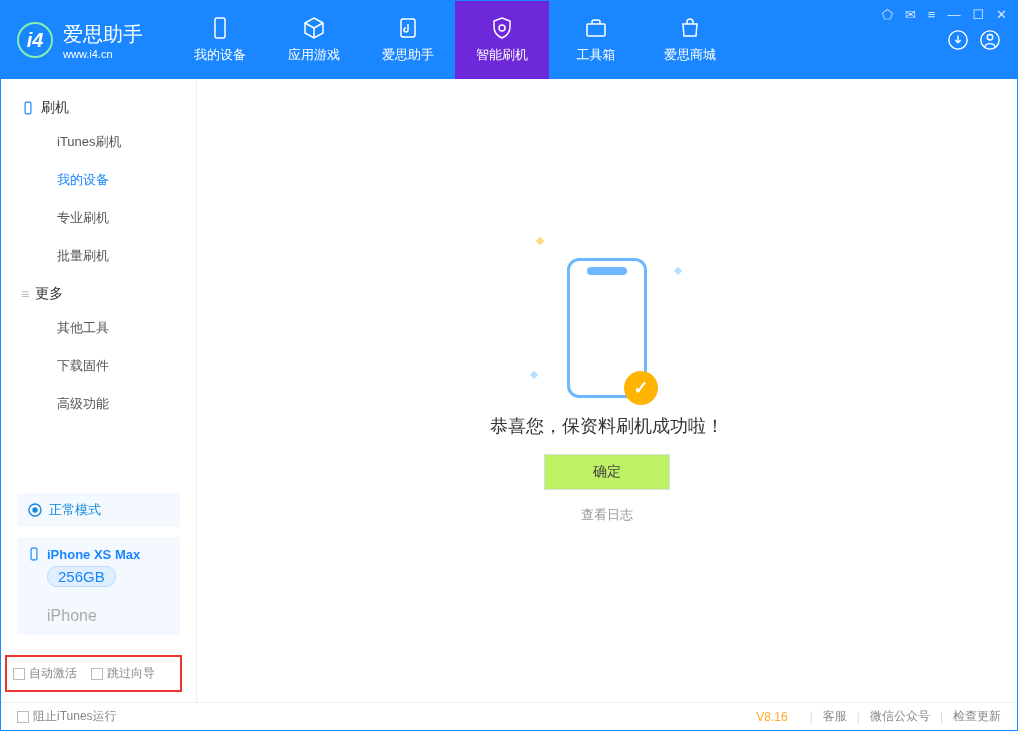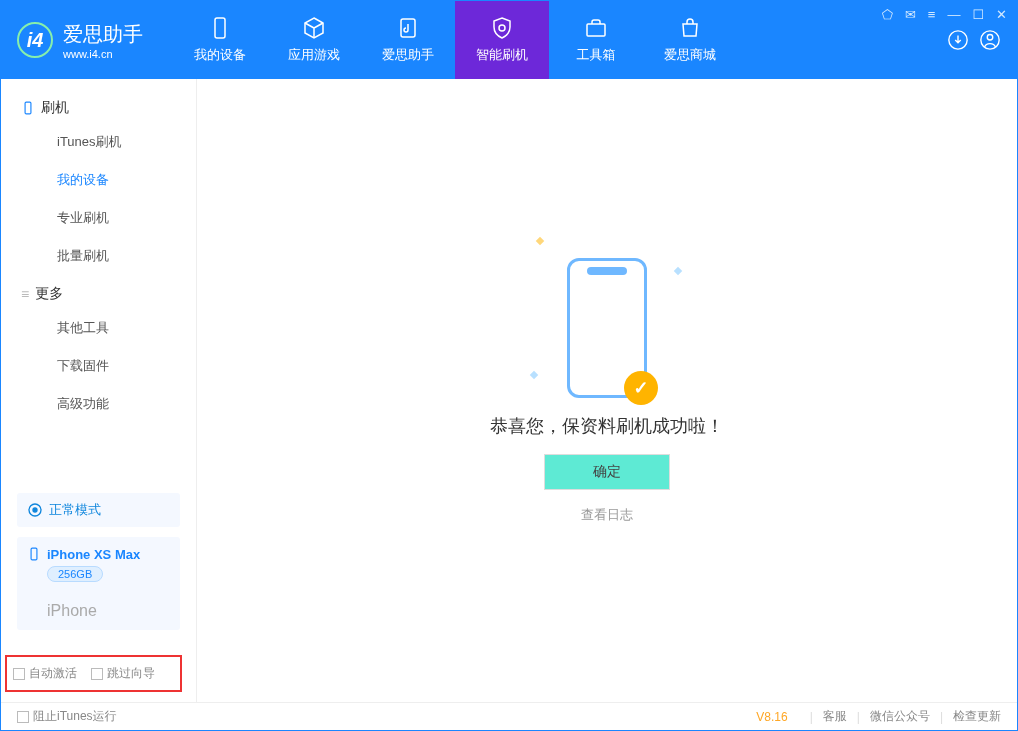--- a/index.html
+++ b/index.html
@@ -24,33 +24,33 @@
 
 .body-area { display: flex; height: calc(100% - 78px - 28px); }
 .sidebar { width: 196px; border-right: 1px solid #eee; padding-top: 10px; position: relative; }
 .side-group { padding: 10px 20px 6px; color: #333; font-size: 14px; display: flex; align-items: center; gap: 6px; }
 .side-item { padding: 10px 20px 10px 56px; color: #555; font-size: 13px; cursor: pointer; }
 .side-item.active { color: #1a86ff; }
 
 .mode-box { margin: 10px 16px; background: #f4f8ff; padding: 8px 10px; border-radius: 3px; color: #0f86dd; font-size: 13px; display: flex; align-items: center; gap: 6px; }
 .device-box { margin: 6px 16px; background: #f4f8ff; padding: 10px; border-radius: 3px; }
 .device-box .name { color: #1a86ff; font-weight: bold; font-size: 13px; display: flex; align-items: flex-start; gap: 6px; }
-.device-box .storage { display: inline-block; background: #dfefff; border: 1px solid #b8dbff; color: #1a86ff; border-radius: 10px; padding: 1px 10px; font-size: 11px; margin-top: 4px; margin-left: 20px; }
+.device-box .storage { display: inline-block; background: #dfefff; border: 1px solid #b8dbff; color: #1a86ff; border-radius: 10px; padding: 1px 10px; font-size: 15px; margin-top: 4px; margin-left: 20px; }
 .device-box .type { color: #aaa; font-size: 16px; margin-left: 20px; margin-top: 20px; }
 
 .bottom-opts { position: absolute; bottom: 10px; left: 4px; right: 14px; border: 2px solid #e33; padding: 8px 6px; display: flex; gap: 14px; color: #888; font-size: 12px; align-items: center; }
 .checkbox { width: 12px; height: 12px; border: 1px solid #bbb; display: inline-block; margin-right: 4px; vertical-align: middle; }
 
 .main { flex: 1; display: flex; flex-direction: column; align-items: center; justify-content: center; gap: 16px; }
 .phone-illust { width: 80px; height: 140px; border: 3px solid #6fb8ff; border-radius: 12px; position: relative; }
 .phone-illust::before { content: ""; position: absolute; top: 6px; left: 50%; transform: translateX(-50%); width: 40px; height: 8px; background: #6fb8ff; border-radius: 4px; }
 .check-badge { position: absolute; right: -14px; bottom: -10px; width: 34px; height: 34px; background: #ffb400; border-radius: 50%; display: flex; align-items: center; justify-content: center; color: #fff; font-size: 18px; font-weight: bold; }
 .sparkle { position: absolute; width: 6px; height: 6px; background: #ffd77a; transform: rotate(45deg); }
 .success-text { font-size: 18px; color: #333; }
-.ok-btn { border: 1px solid #ddd; background: #5eead4; padding: 8px 48px; font-size: 14px; color: #444; cursor: pointer; }
+.ok-btn { border: 1px solid #ddd; background: #bef264; padding: 8px 48px; font-size: 14px; color: #444; cursor: pointer; }
 .log-link { color: #999; font-size: 13px; cursor: pointer; }
 
 .statusbar { height: 28px; border-top: 1px solid #eee; display: flex; align-items: center; font-size: 12px; color: #888; padding: 0 16px; }
 .statusbar .sep { margin: 0 10px; color: #ddd; }
 .statusbar .right { margin-left: auto; display: flex; align-items: center; }
 .statusbar .version { color: #ffa726; margin-right: 12px; }
 .status-link { cursor: pointer; }
 </style>
 </head>
 <body>

